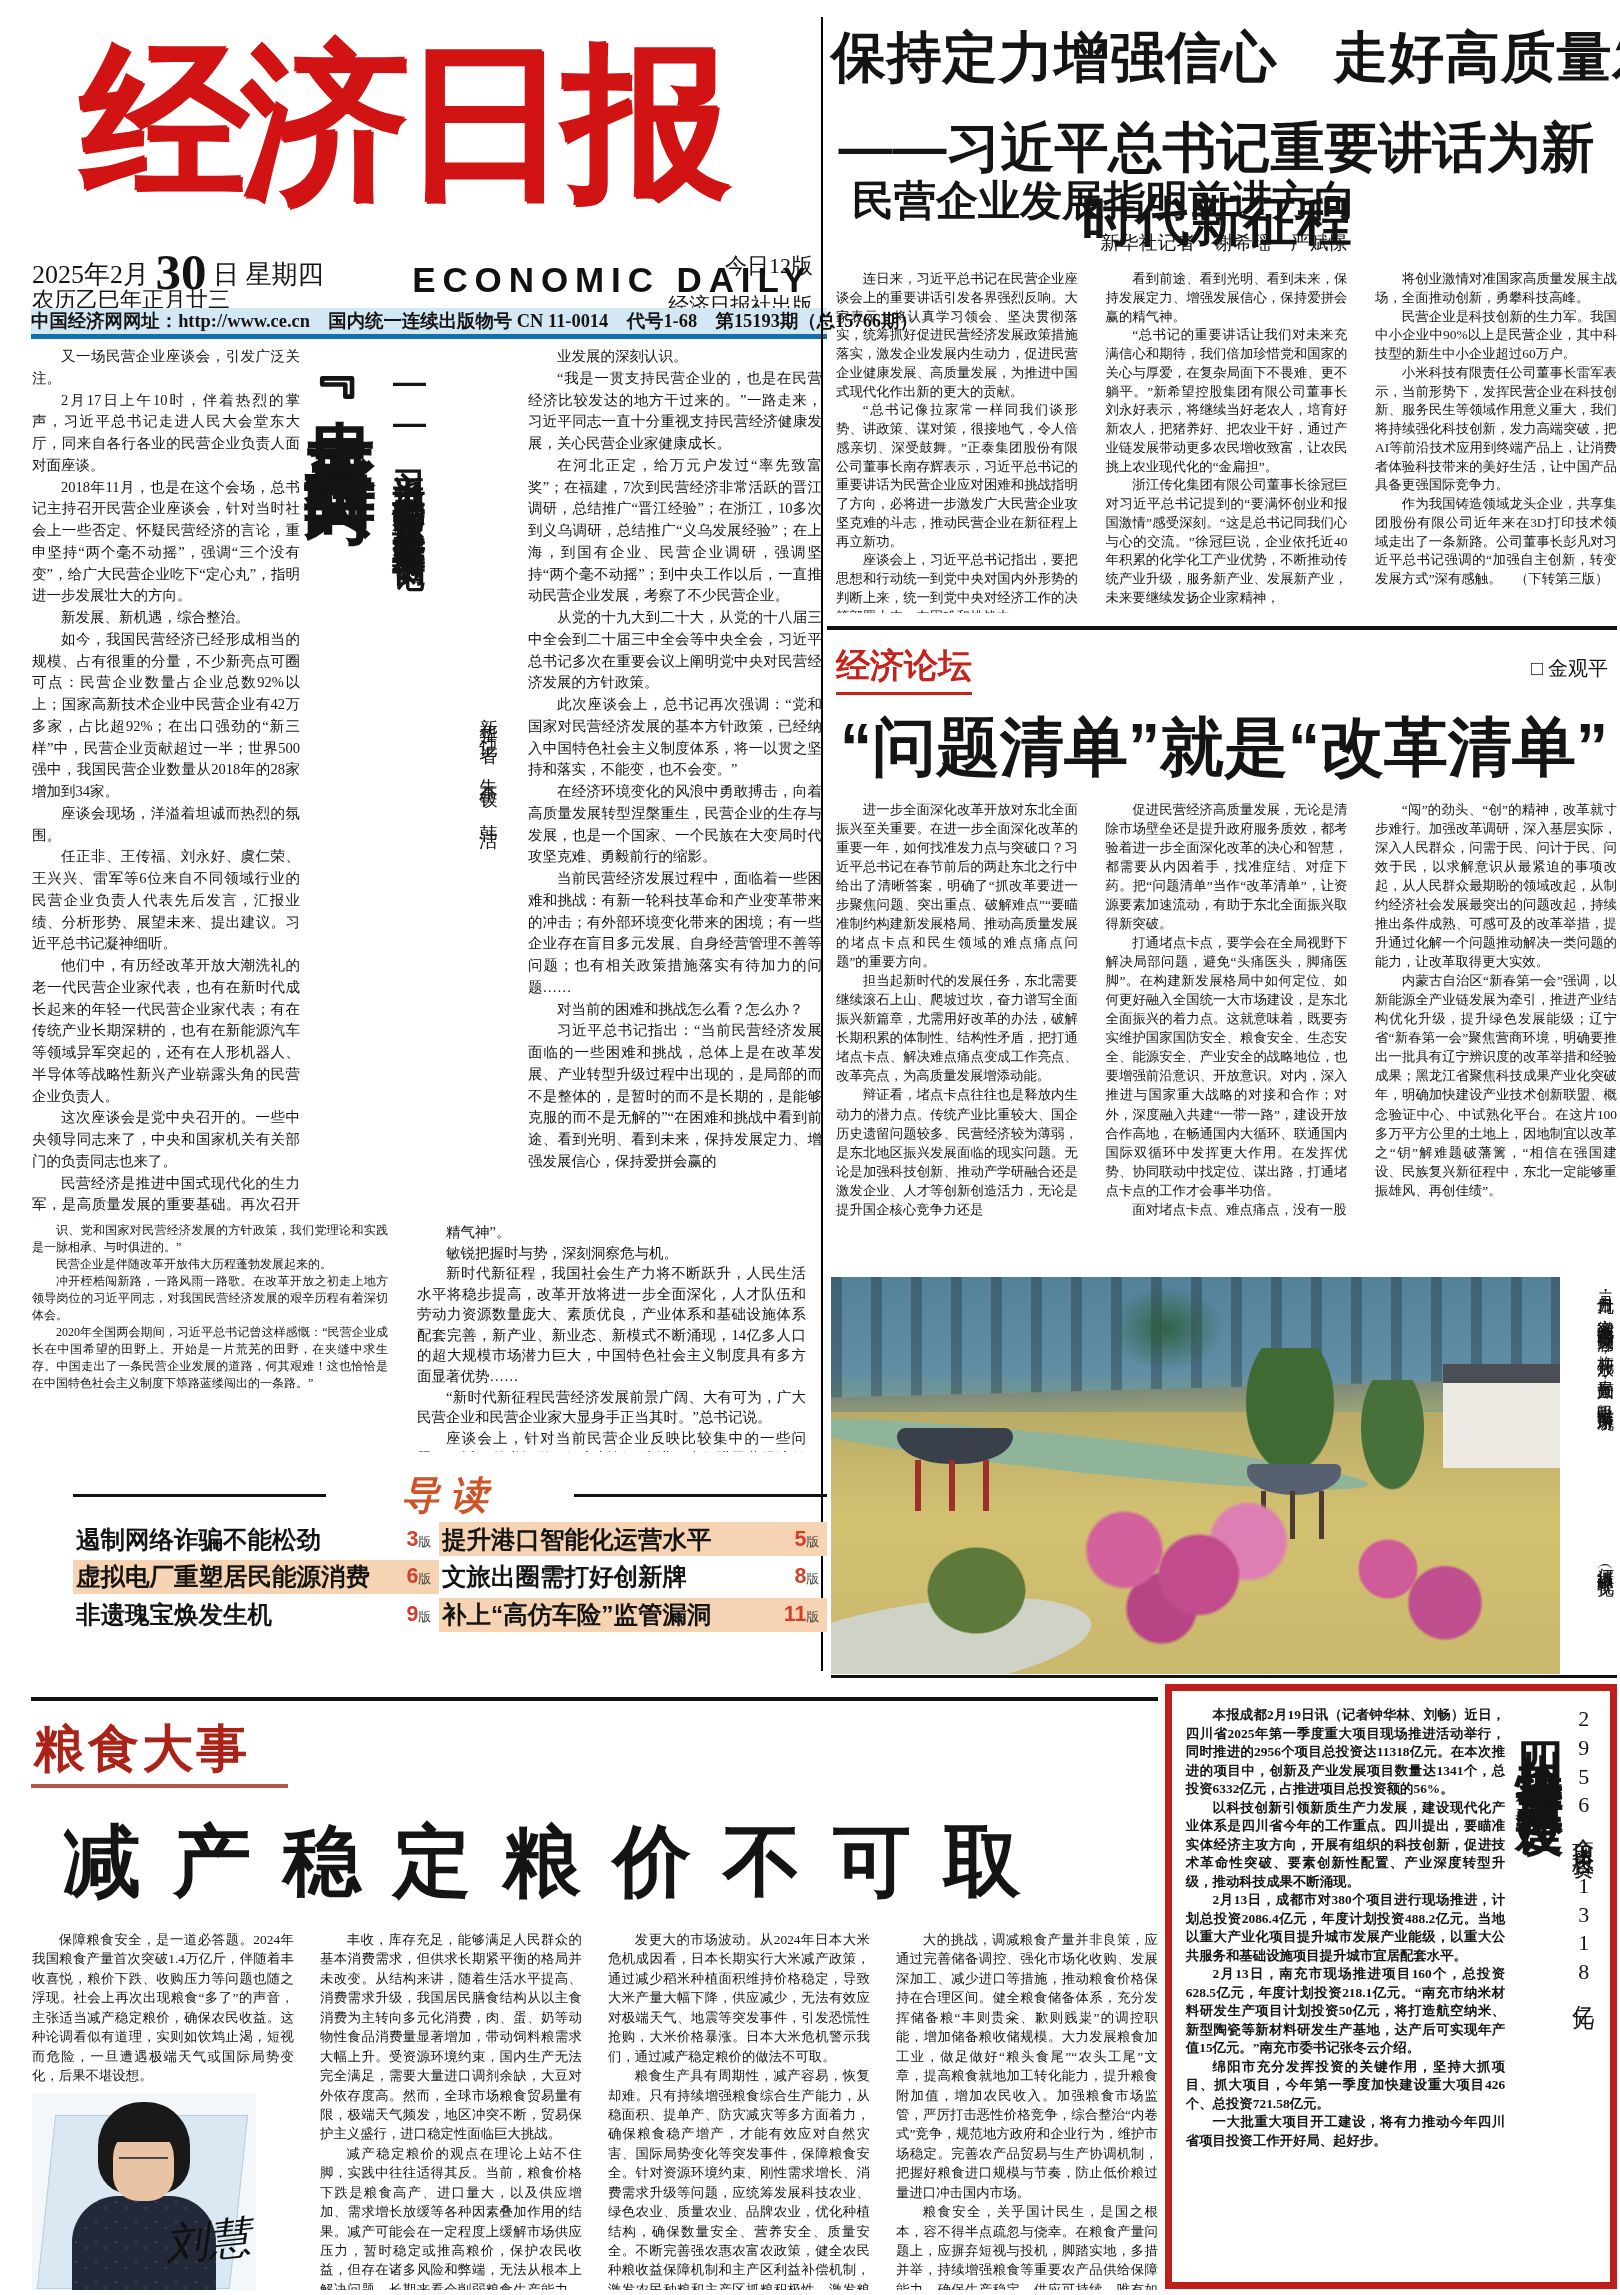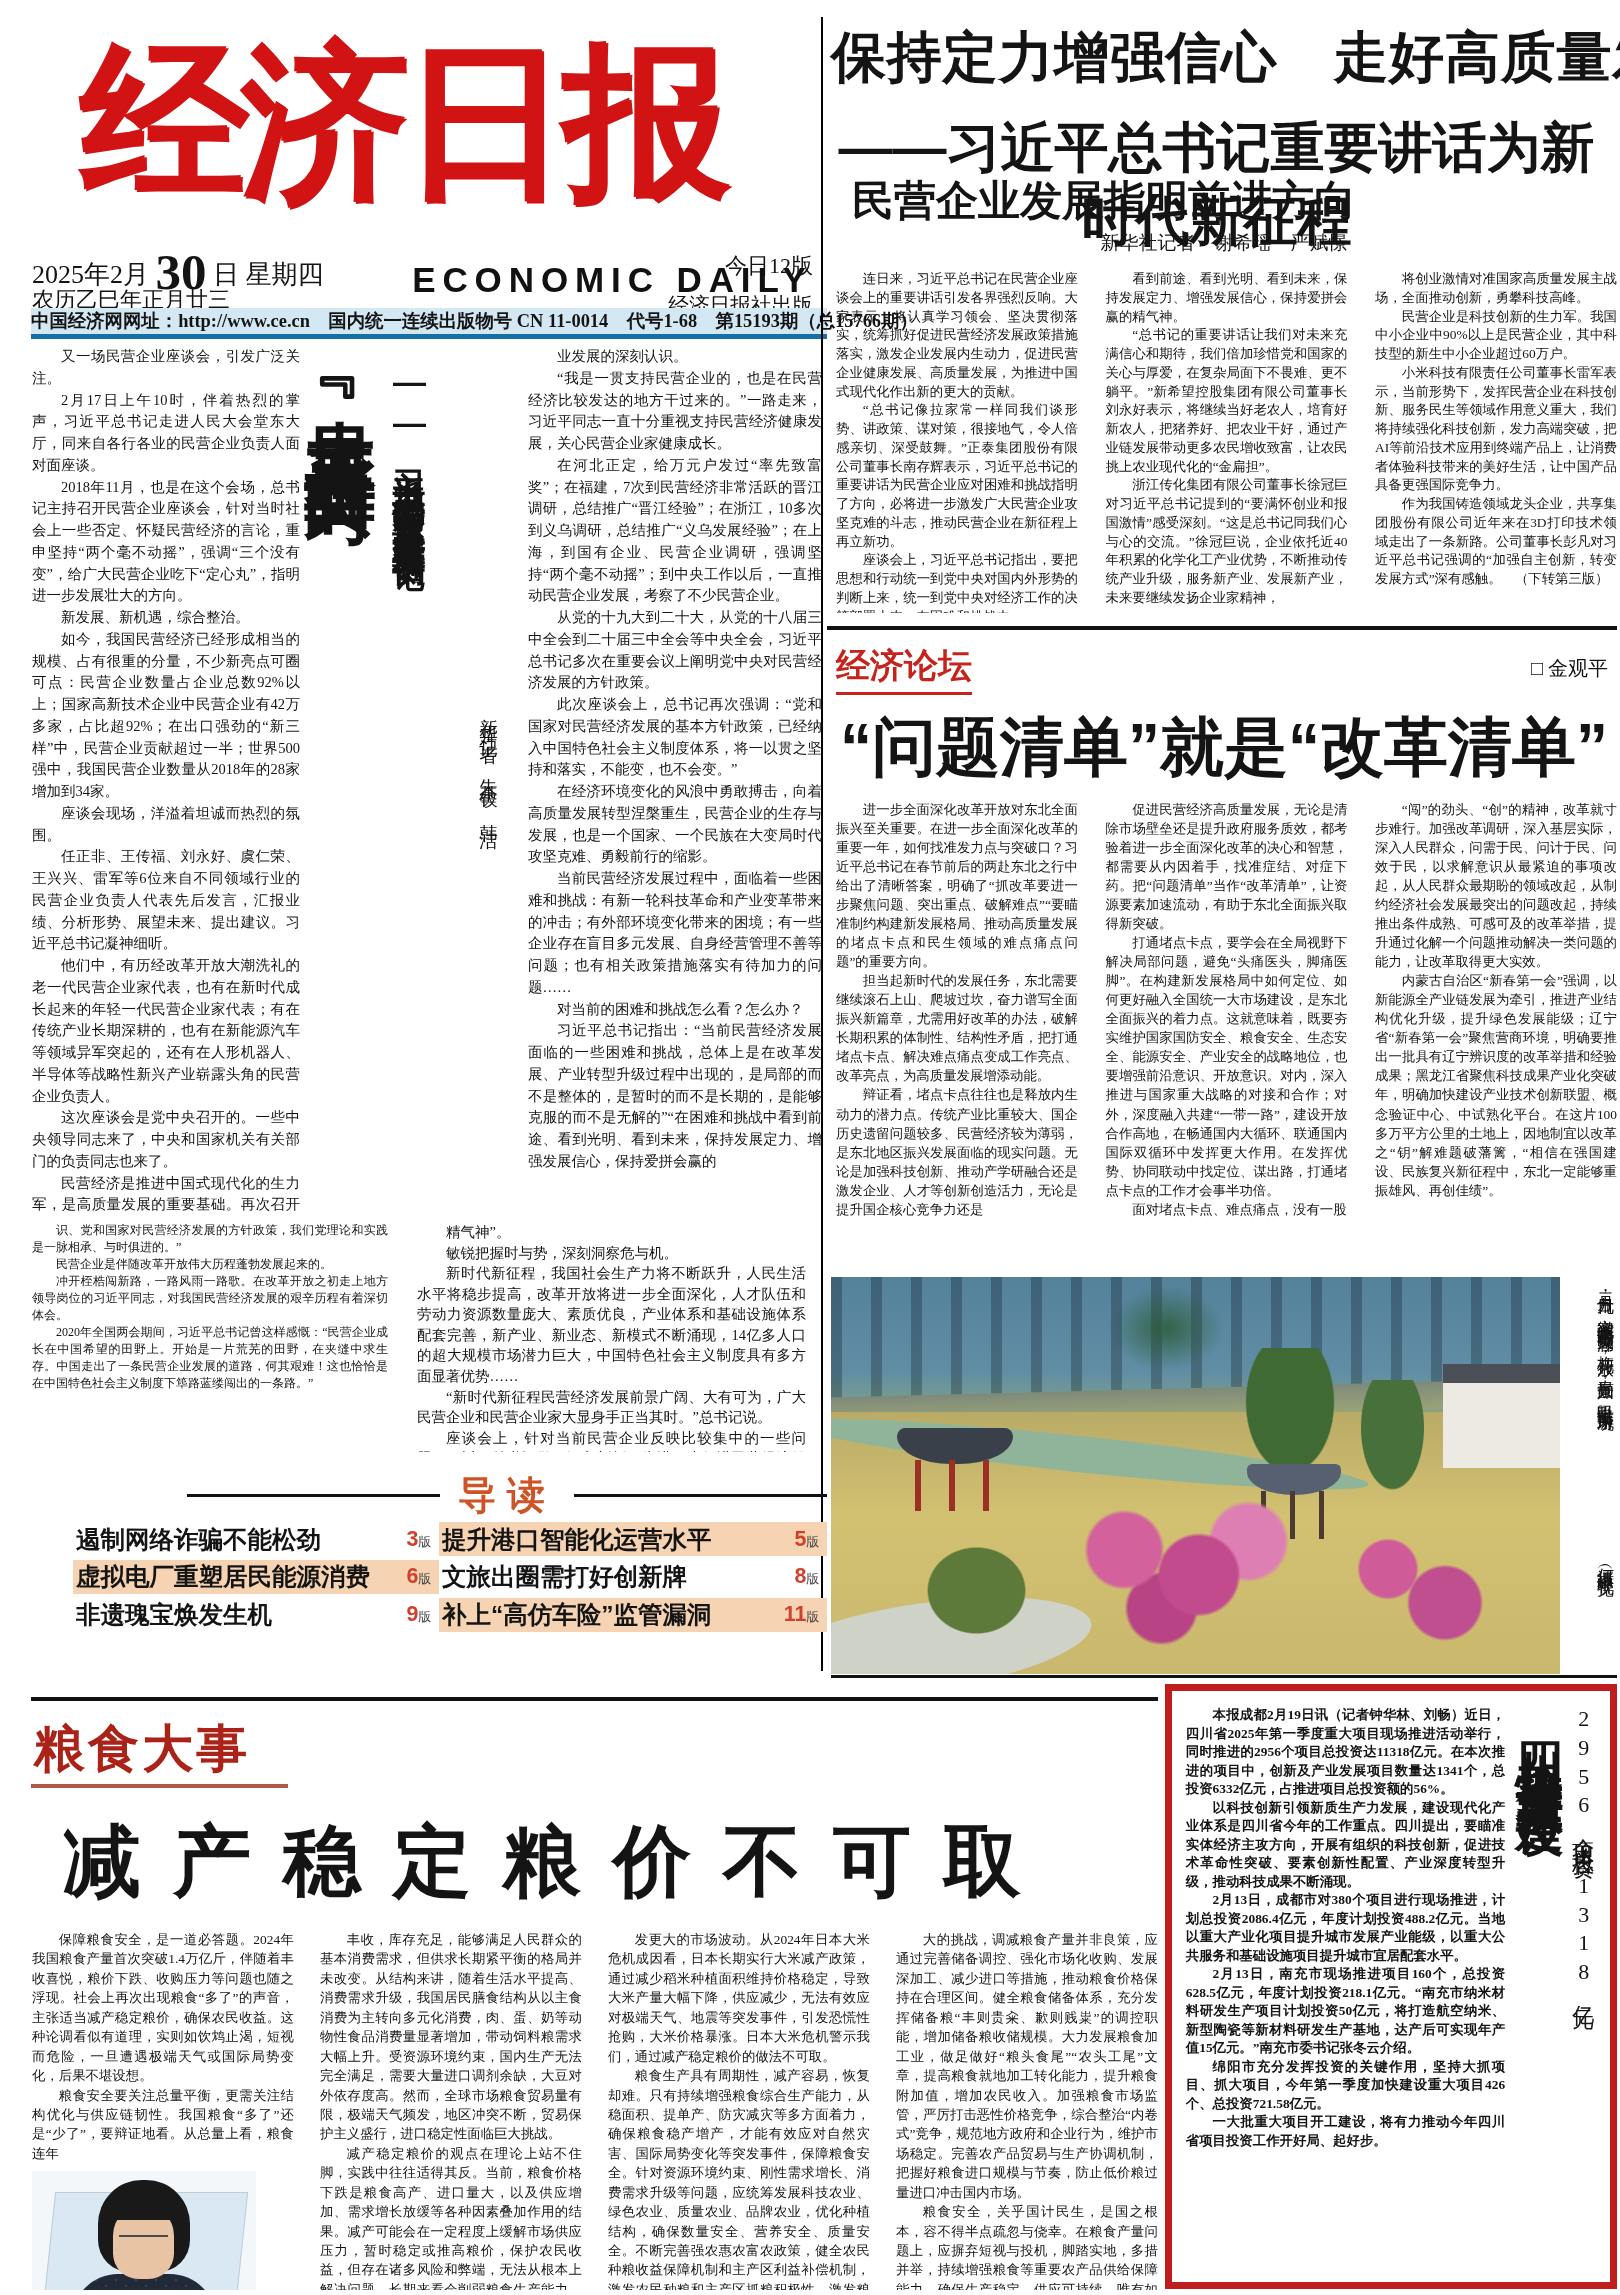--- a/index.html
+++ b/index.html
@@ -66,21 +66,21 @@
   #colB{left:528px;top:346px;width:294px;height:873px;font-size:14.5px;line-height:1.5;overflow:hidden;}
   #vhead{left:297px;top:354px;width:83px;height:873px;font-size:72px;font-weight:900;
          letter-spacing:7.7px;line-height:1.1;overflow:hidden;}
   #vsub{left:384px;top:363px;width:47px;height:972px;font-size:33px;font-weight:700;
         letter-spacing:3.8px;overflow:hidden;}
   #vby{left:466px;top:703px;width:35px;height:513px;font-size:18.4px;letter-spacing:6.9px;}
   #featL{left:32px;top:1222px;width:356px;height:230px;font-size:12px;line-height:1.42;overflow:hidden;}
   #featR{left:417px;top:1222px;width:389px;height:230px;font-size:14.5px;line-height:1.42;overflow:hidden;}
   
   #guide{left:73px;top:1472px;width:754px;height:162px;}
-  #guide-title{display:flex;align-items:center;justify-content:flex-end;gap:18.4px;height:47px;}
+  #guide-title{display:flex;align-items:center;justify-content:space-between;gap:18.4px;height:47px;font-style:italic;}
   #guide-title .ln{height:3.1px;background:#111;flex:1;max-width:253px;}
   #guide-title .tx{font-size:38px;font-weight:900;color:#cd5426;letter-spacing:10.7px;}
   #guide-items{display:grid;grid-template-columns:366px 388px;row-gap:3.8px;margin-top:3.1px;}
   .gitem{display:flex;align-items:center;height:34px;padding:0 7.7px 0 3.1px;
          font-size:24.5px;font-weight:700;white-space:nowrap;}
   .gitem .lbl{flex:1;overflow:hidden;font-family:"Liberation Sans",sans-serif;}
   .gitem .pg{color:#d0402e;font-family:"Liberation Sans",sans-serif;font-size:21.4px;font-weight:700;}
   .gitem .pg small{font-size:13px;color:#444;font-weight:400;}
   .shade{background:#f5d3b3;}
   #div3{left:31px;top:1697px;width:1127px;height:3.8px;background:#111;}
@@ -311,21 +311,20 @@
   </div>
   <div class="abs" id="div3"></div>
 
   <div class="abs" id="grain-kicker">粮食大事</div>
   <div class="abs" id="grain-underline"></div>
   <div class="abs hei" id="grain-h">减产稳定粮价不可取</div>
   <div class="abs cols" id="grain-cols">
     <div class="col">
       <div>
           <p>保障粮食安全，是一道必答题。2024年我国粮食产量首次突破1.4万亿斤，伴随着丰收喜悦，粮价下跌、收购压力等问题也随之浮现。社会上再次出现粮食“多了”的声音，主张适当减产稳定粮价，确保农民收益。这种论调看似有道理，实则如饮鸩止渴，短视而危险，一旦遭遇极端天气或国际局势变化，后果不堪设想。</p>
-          <p>粮食安全要关注总量平衡，更需关注结构优化与供应链韧性。我国粮食“多了”还是“少了”，要辩证地看。从总量上看，粮食连年</p>
         </div>
       <div id="portrait">
         <div class="panel"></div>
         <div class="body"></div>
         <div class="hair"></div>
         <div class="face"></div>
         <div class="bang"></div>
         <div class="glasses"></div>
         <div class="sig">刘慧</div>
       </div>

